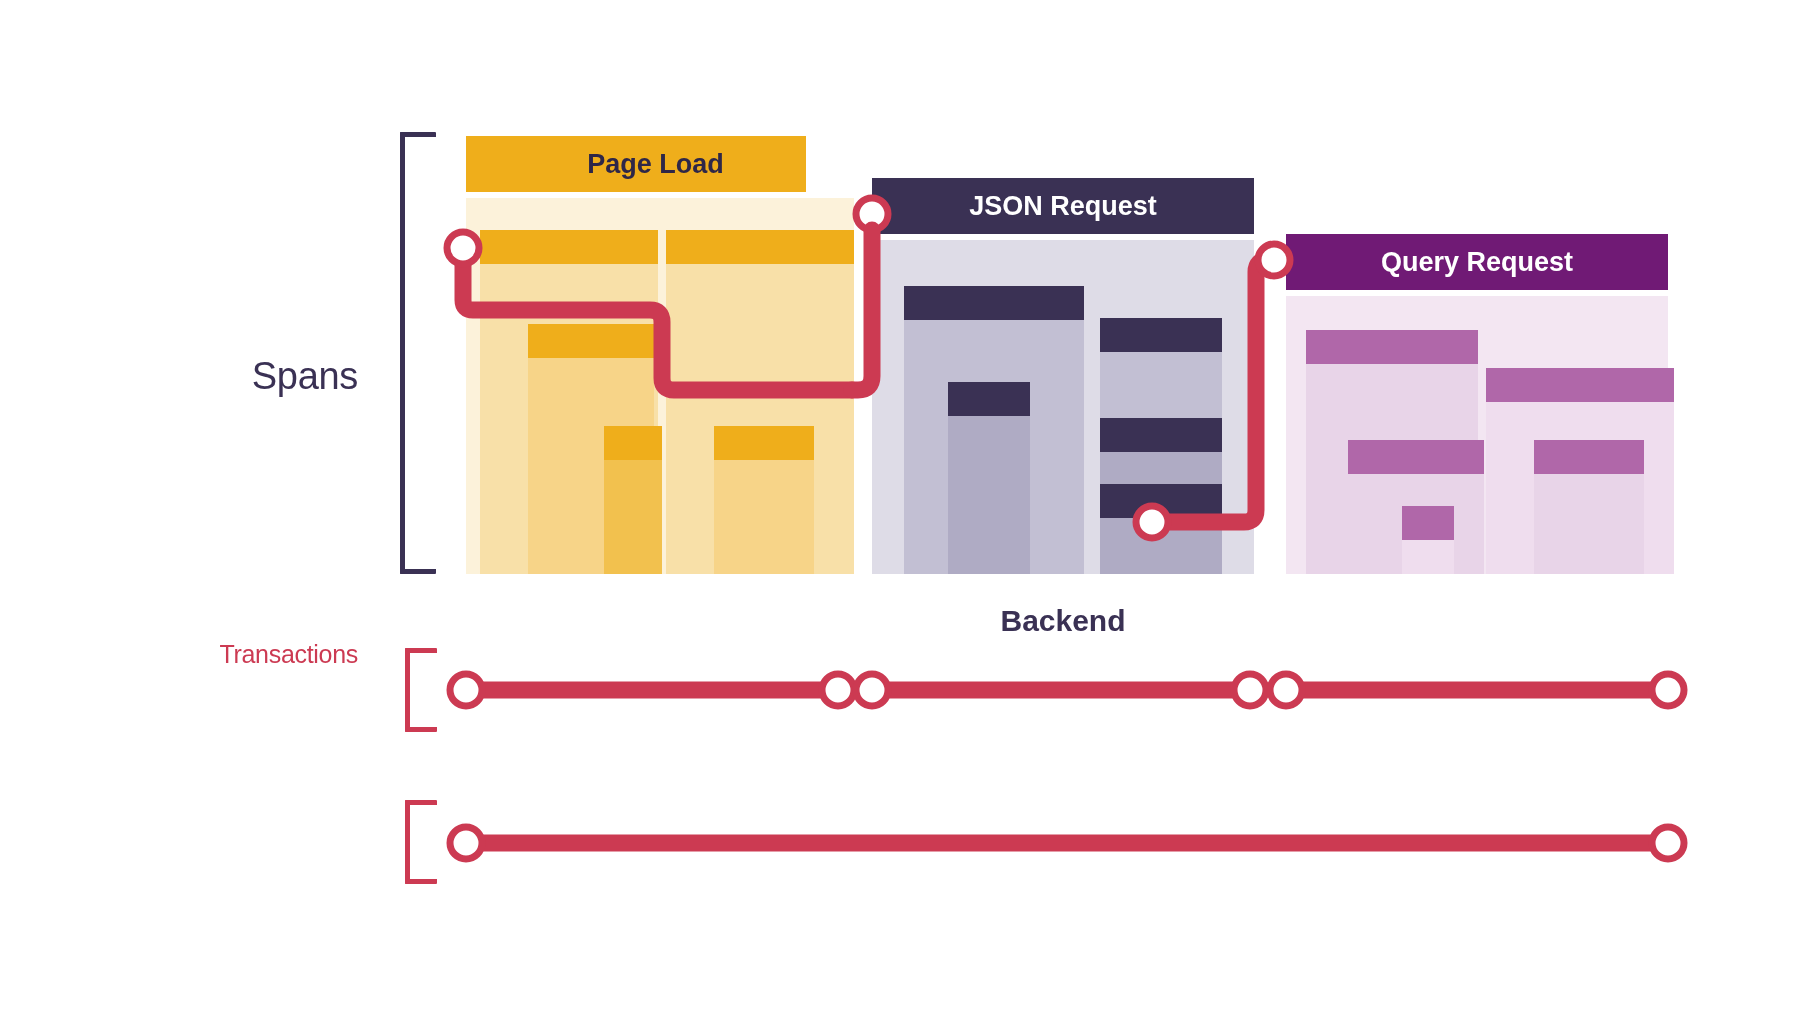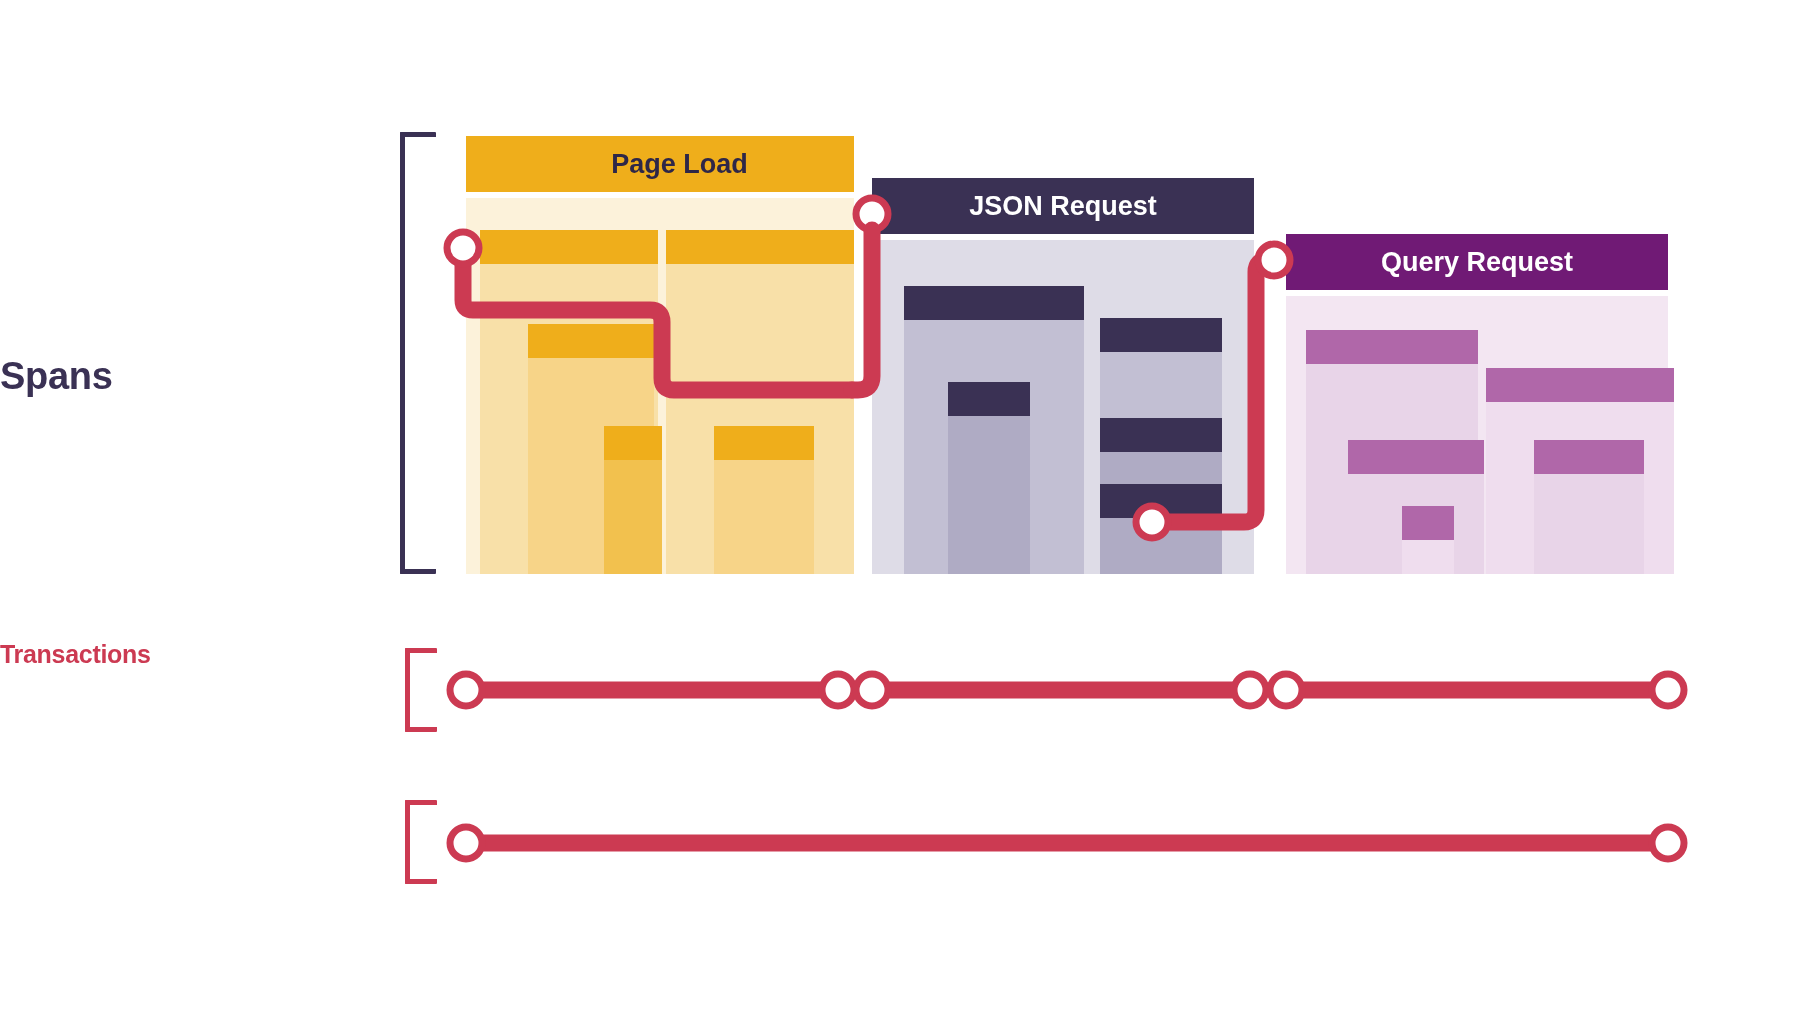--- a/index.html
+++ b/index.html
@@ -14,23 +14,25 @@
     overflow: hidden;
     position: relative;
   }
   #stage {
     position: relative;
     width: 1800px;
     height: 1031px;
   }
   .row-label {
     position: absolute;
-    font-weight: bold;
+    font-weight: normal;
+    text-align: right;
     white-space: nowrap;
     letter-spacing: -0.3px;
+    padding-left: 28px;
   }
   #label-spans {
     left: 0px; top: 355px; width: 330px;
     font-size: 38px;
     color: #3A3154;
   }
   #label-transactions {
     left: 0px; top: 640px; width: 330px;
     font-size: 25px;
     color: #CC3A52;
@@ -155,21 +157,21 @@
 <div id="stage">
 
   <div class="row-label" id="label-spans">Spans</div>
   <div class="row-label" id="label-transactions">Transactions</div>
 
   <div class="bracket" id="bracket-spans"></div>
   <div class="bracket" id="bracket-transactions"></div>
   <div class="bracket" id="bracket-trace"></div>
 
   <div class="service browser" id="svc-browser" style="left:466px; width:388px; height:438px;">
-    <div class="svc-header" style="width:388px;padding-left:39px;">Page Load</div>
+    <div class="svc-header" style="width:340px;padding-left:39px;">Page Load</div>
     <div class="svc-body" style="top:62px; width:388px; height:376px;"></div>
 
     <div class="bar" style="left:14px;  top:94px;  width:178px; height:344px;">
       <div class="bar-cap"></div>
     </div>
     <div class="bar" style="left:200px; top:94px;  width:188px; height:344px;">
       <div class="bar-cap"></div>
     </div>
 
     <div class="bar l2" style="left:62px;  top:188px; width:126px; height:250px;">
@@ -198,20 +200,21 @@
     <div class="bar" style="left:228px; top:140px; width:122px; height:256px;">
       <div class="bar-cap"></div>
     </div>
     <div class="bar l2" style="left:228px; top:240px; width:122px; height:156px;">
       <div class="bar-cap"></div>
     </div>
     <div class="bar l2" style="left:228px; top:306px; width:122px; height:90px;">
       <div class="bar-cap"></div>
     </div>
   </div>
+  <div class="svc-caption" style="left:872px; width:382px;">Backend</div>
 
   <div class="service database" id="svc-database" style="left:1286px; width:382px; height:346px; top:234px;">
     <div class="svc-header" style="width:382px;">Query Request</div>
     <div class="svc-body" style="top:62px; width:382px; height:278px;"></div>
 
     <div class="bar" style="left:20px;  top:96px;  width:172px; height:244px;">
       <div class="bar-cap"></div>
     </div>
     <div class="bar l2" style="left:200px; top:134px; width:188px; height:206px;">
       <div class="bar-cap"></div>

